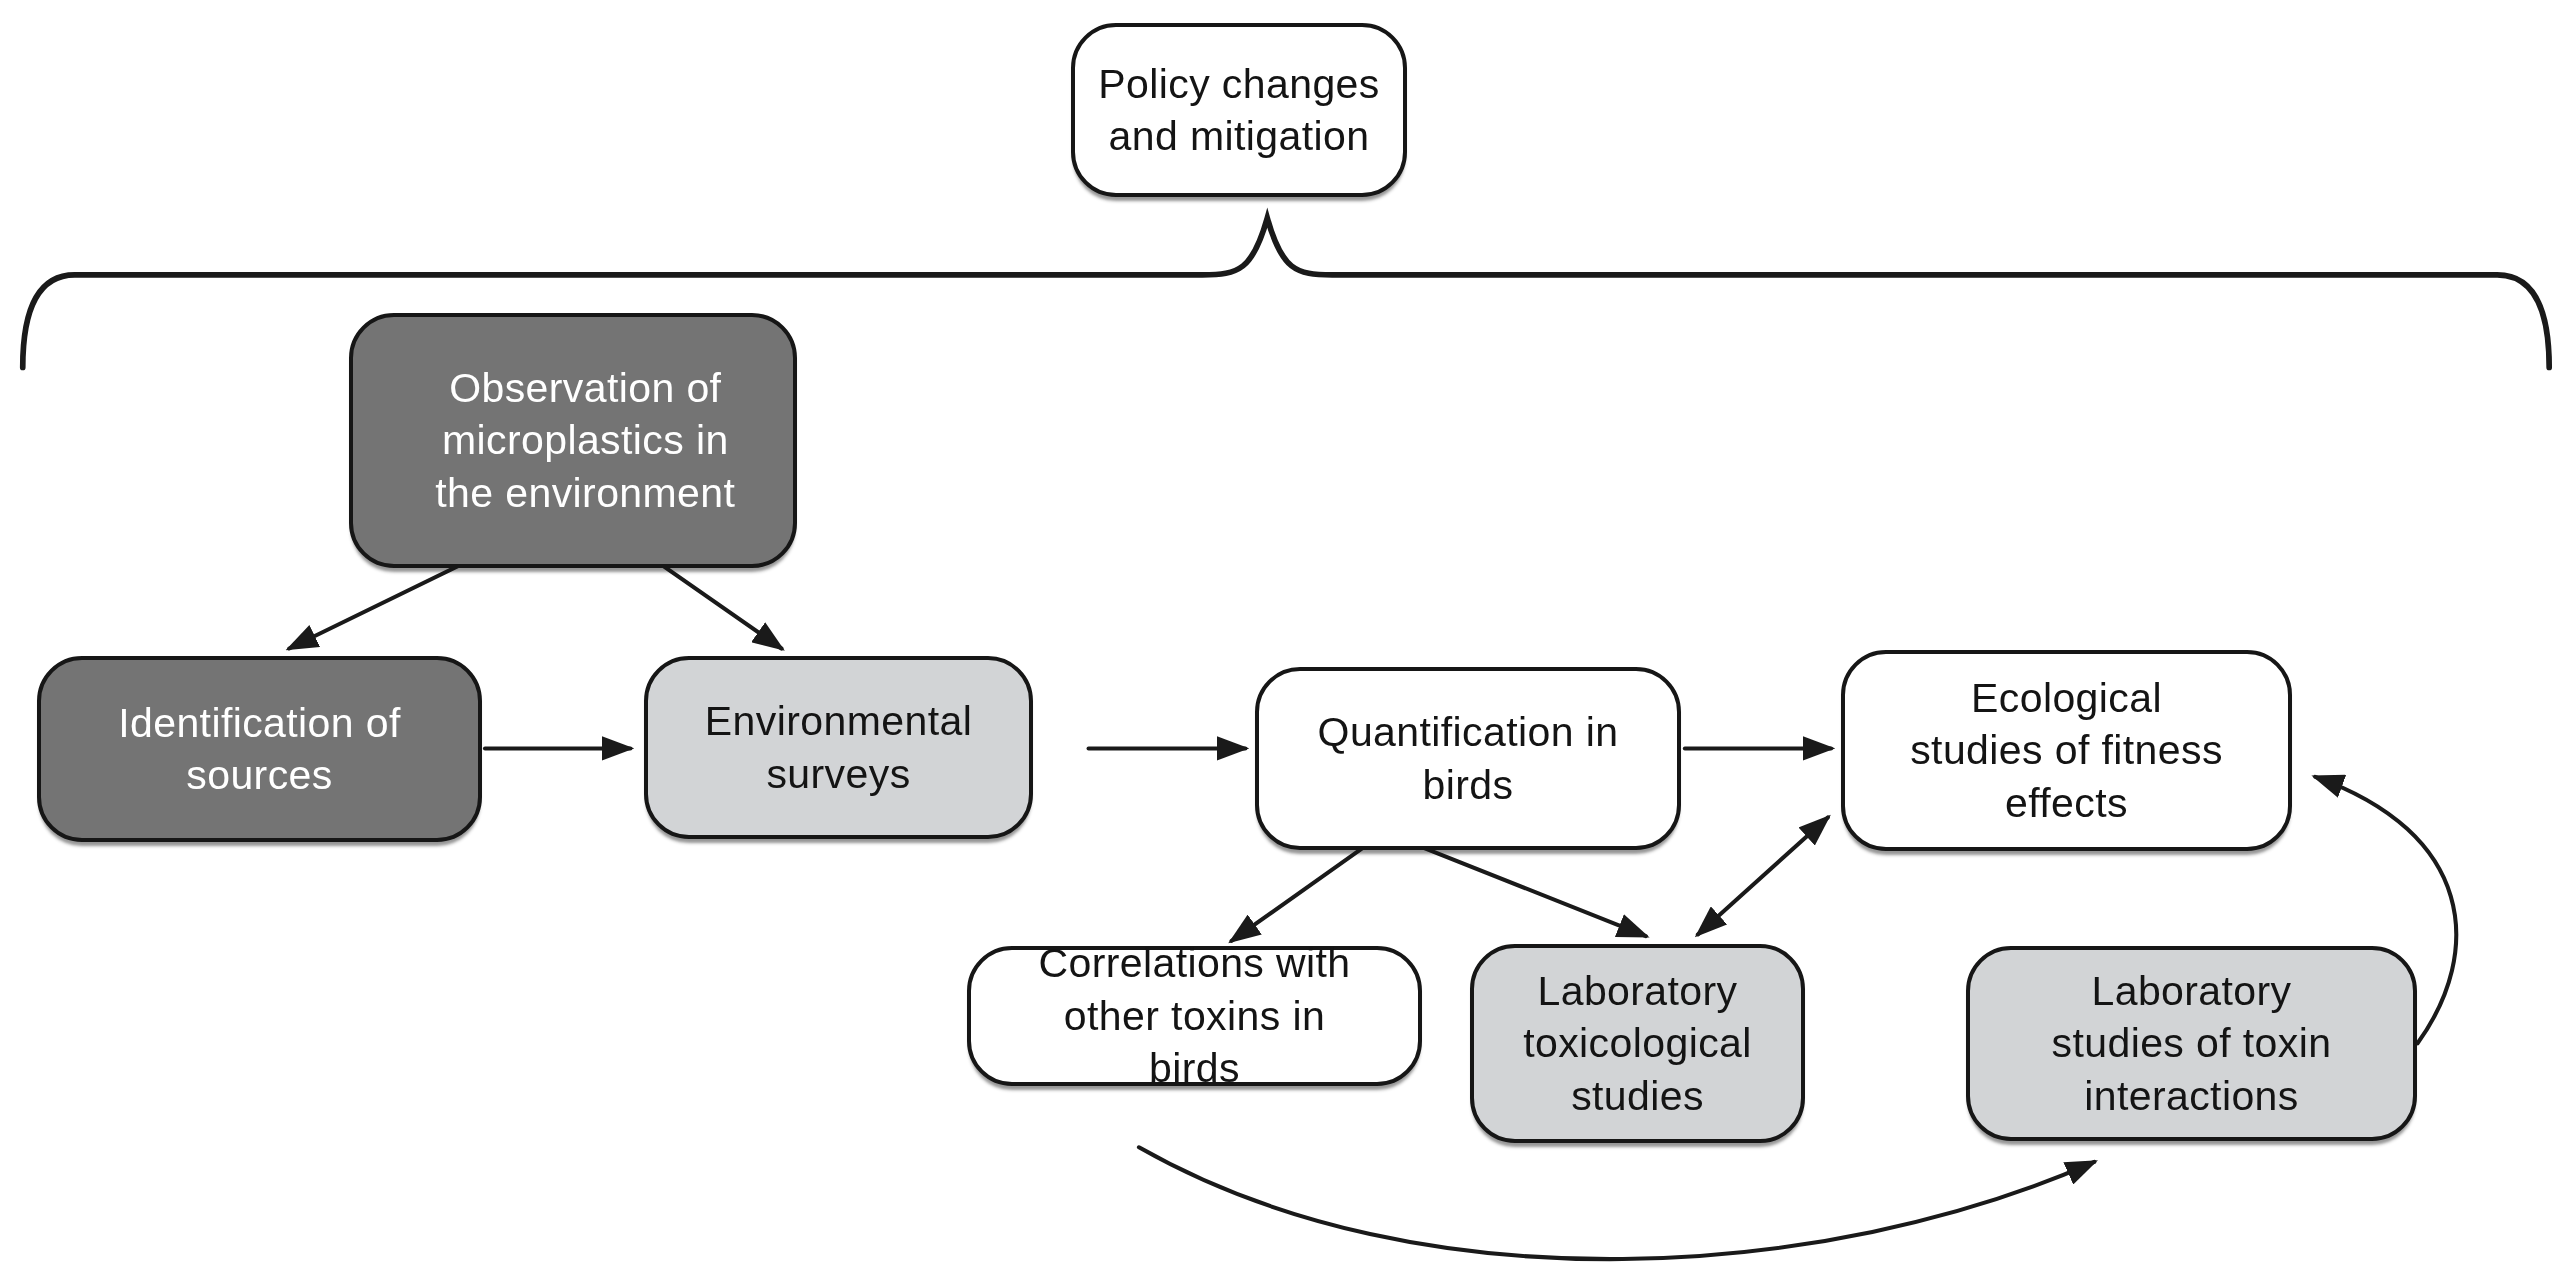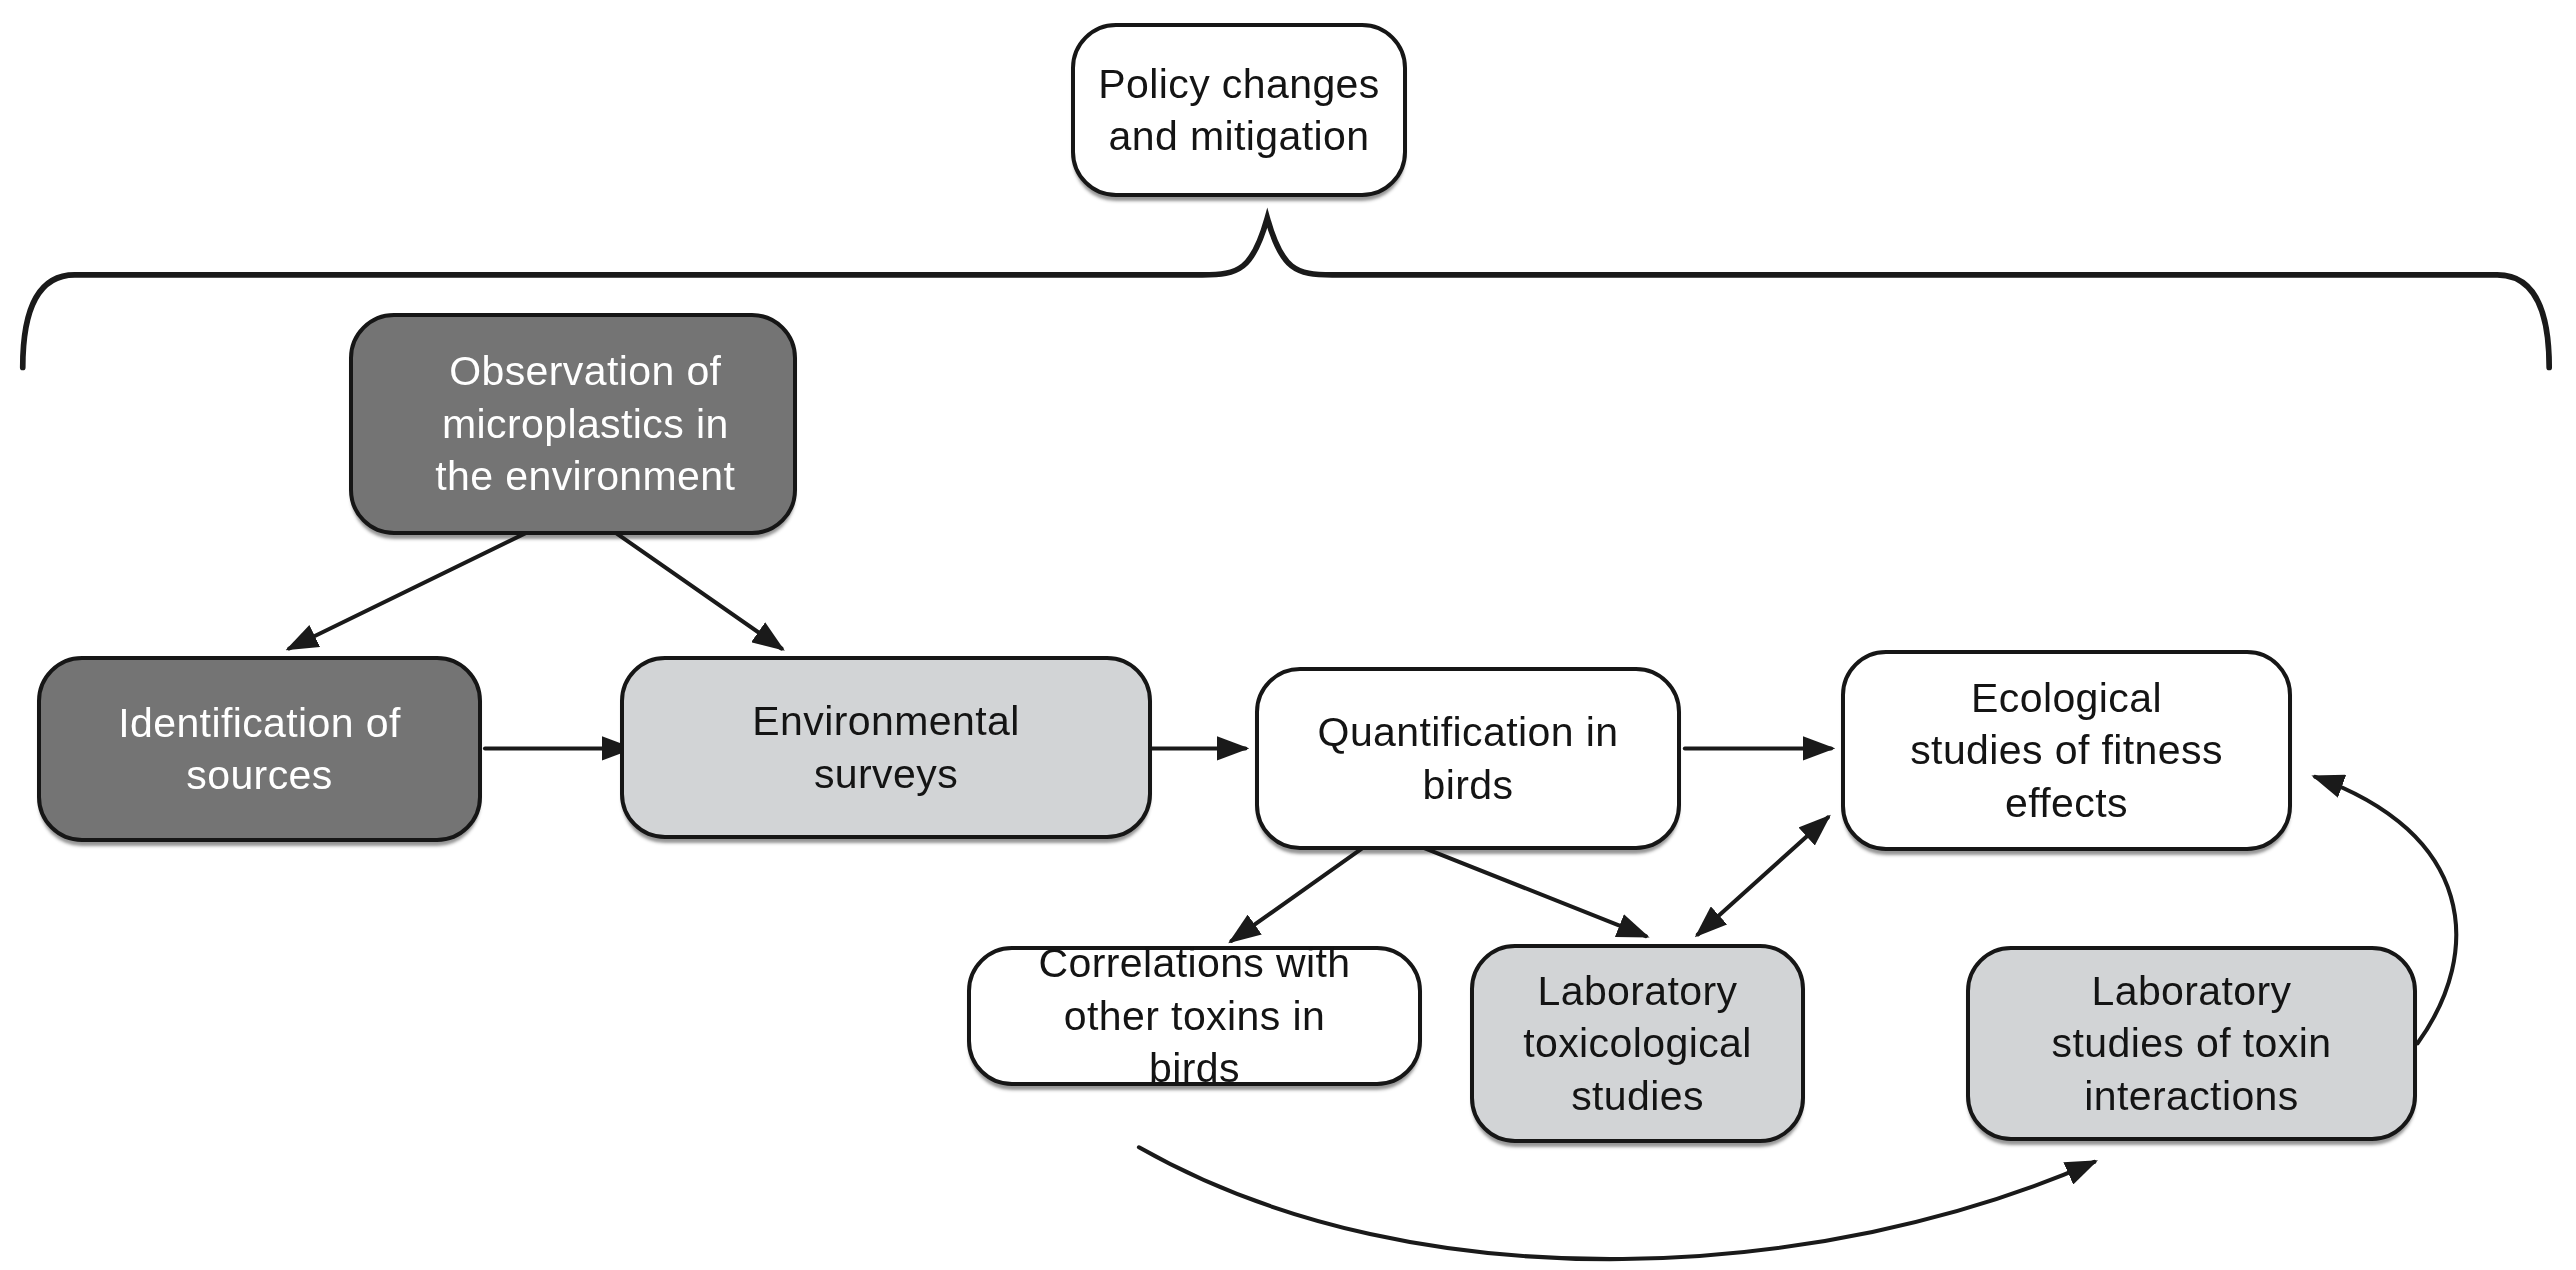--- a/index.html
+++ b/index.html
@@ -51,23 +51,23 @@
     line-height: 1.28;
     letter-spacing: 0.4px;
     box-shadow: 0 5.7px 3.2px -2.4px rgba(20,20,20,0.45);
     padding: 6.5px 11.4px;
   }
   .node.dark  { background: var(--dark-node-fill, #747474);  color: var(--dark-node-text, #ffffff); }
   .node.light { background: var(--light-node-fill, #d2d4d6); color: var(--light-node-text, #141414); }
   .node.white { background: var(--white-node-fill, #ffffff); color: var(--light-node-text, #141414); }
 
   #node-policy           { left: 1071px; top: 23px;   width: 336px; height: 174px; }
-  #node-observation      { left: 349px;  top: 313px;  width: 448px; height: 222px; padding-left: 36px; }
+  #node-observation      { left: 349px;  top: 313px;  width: 448px; height: 255px; padding-left: 36px; }
   #node-identification   { left: 37px;   top: 656px;  width: 445px; height: 186px; }
-  #node-surveys          { left: 620px;  top: 656px;  width: 532px; height: 183px; }
+  #node-surveys          { left: 644px;  top: 656px;  width: 389px; height: 183px; }
   #node-quantification   { left: 1255px; top: 656px;  width: 426px; height: 183px; margin-top: 11px; }
   #node-ecological       { left: 1841px; top: 650px;  width: 451px; height: 201px; }
   #node-correlations     { left: 967px; top: 946px; width: 455px; height: 140px; }
   #node-lab-tox          { left: 1470px; top: 944px; width: 335px; height: 199px; }
   #node-lab-interactions { left: 1966px; top: 946px; width: 451px; height: 195px; }
 </style>
 </head>
 <body>
 
 <div id="canvas">

